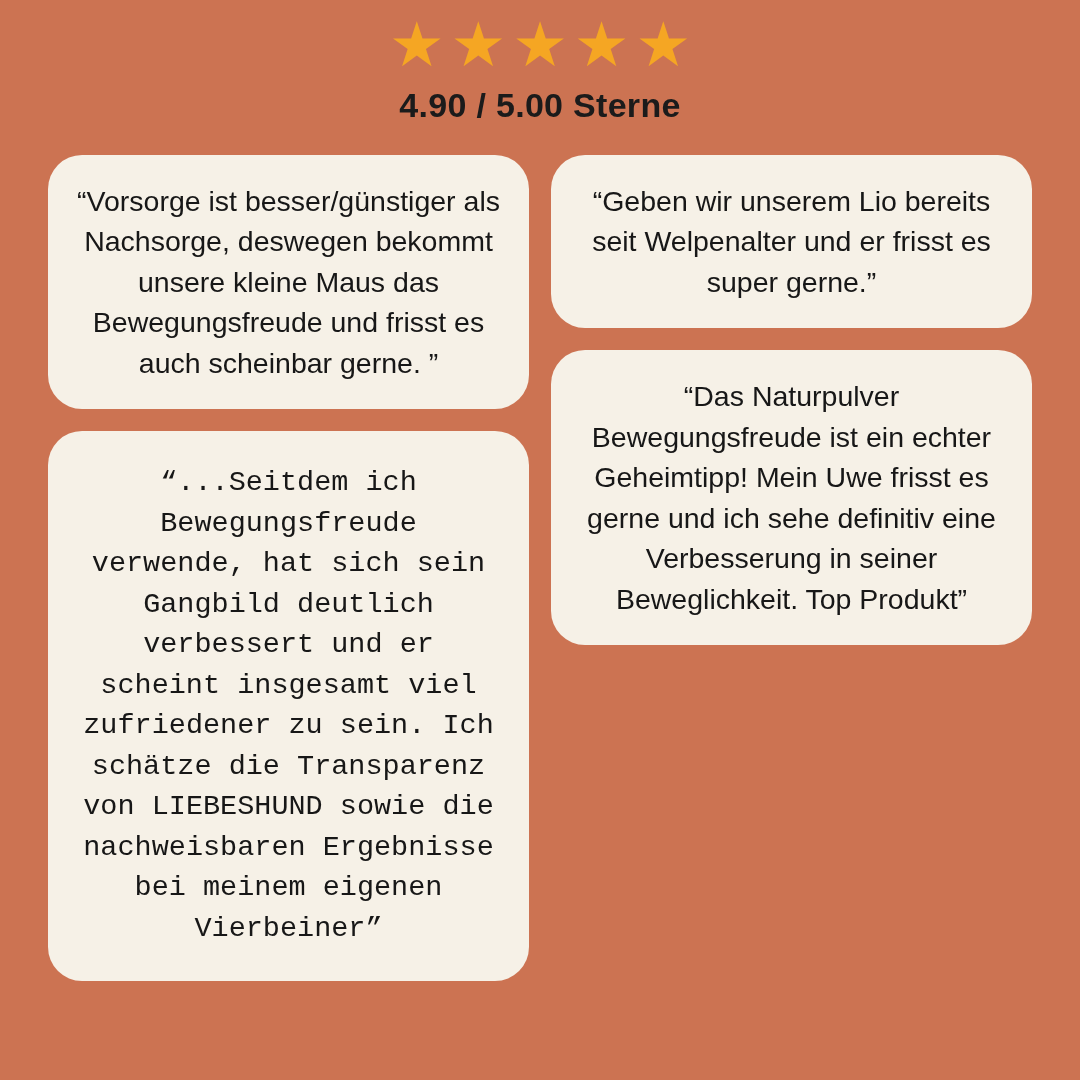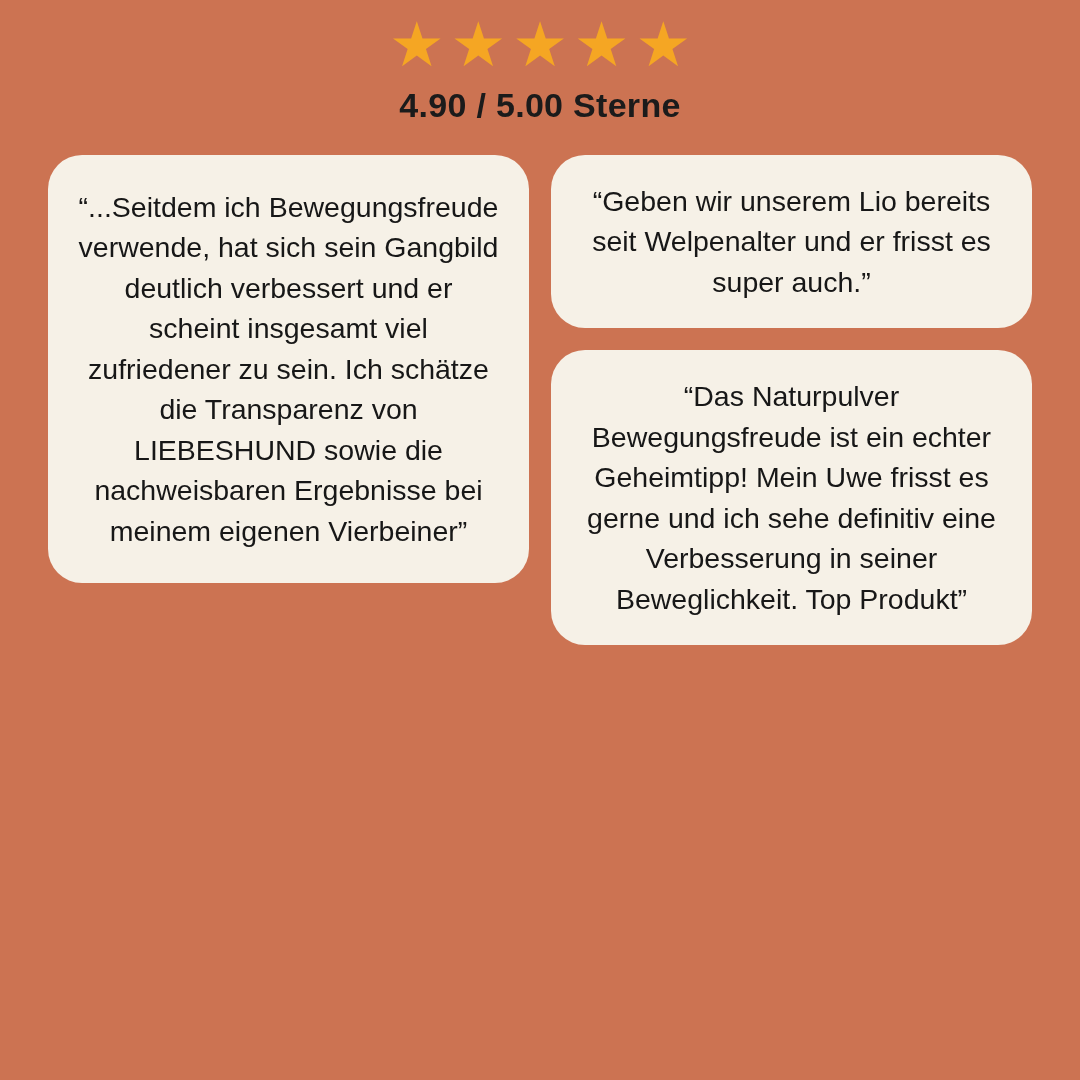--- a/index.html
+++ b/index.html
@@ -76,49 +76,52 @@
     box-sizing: border-box;
     color: #171717;
     font-size: 28.5px;
     line-height: 1.42;
     text-align: center;
     font-family: "Liberation Sans", sans-serif;
   }
   .card p {
     margin: 0;
   }
-  .card.tall { padding: 32px 30px; }
+  .card.tall { padding: 32px 30px; font-family: Liberation Mono, monospace; }
 </style>
 </head>
 <body>
 
 <div class="page">
 
   <div class="header">
     <div class="stars">
       <span class="star">★</span>
       <span class="star">★</span>
       <span class="star">★</span>
       <span class="star">★</span>
       <span class="star">★</span>
     </div>
     <div class="rating-line">4.90 / 5.00 Sterne</div>
   </div>
 
   <div class="columns">
 
     <div class="col col-left">
+      <div class="card">
+        <p>“Vorsorge ist besser/günstiger als Nachsorge, deswegen bekommt unsere kleine Maus das Bewegungsfreude und frisst es auch scheinbar gerne. ”</p>
+      </div>
       <div class="card tall">
         <p>“...Seitdem ich Bewegungsfreude verwende, hat sich sein Gangbild deutlich verbessert und er scheint insgesamt viel zufriedener zu sein. Ich schätze die Transparenz von LIEBESHUND sowie die nachweisbaren Ergebnisse bei meinem eigenen Vierbeiner”</p>
       </div>
     </div>
 
     <div class="col col-right">
       <div class="card">
-        <p>“Geben wir unserem Lio bereits seit Welpenalter und er frisst es super auch.”</p>
+        <p>“Geben wir unserem Lio bereits seit Welpenalter und er frisst es super gerne.”</p>
       </div>
       <div class="card">
         <p>“Das Naturpulver Bewegungsfreude ist ein echter Geheimtipp! Mein Uwe frisst es gerne und ich sehe definitiv eine Verbesserung in seiner Beweglichkeit. Top Produkt”</p>
       </div>
     </div>
 
   </div>
 </div>
 
 </body></html>

